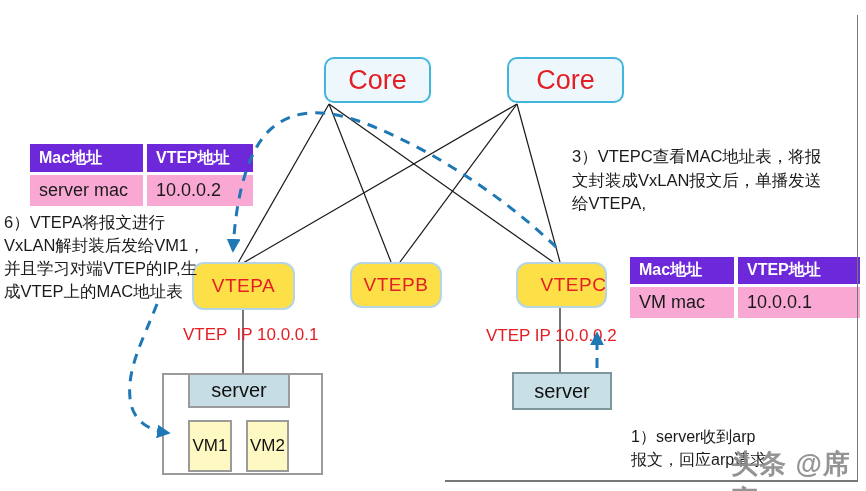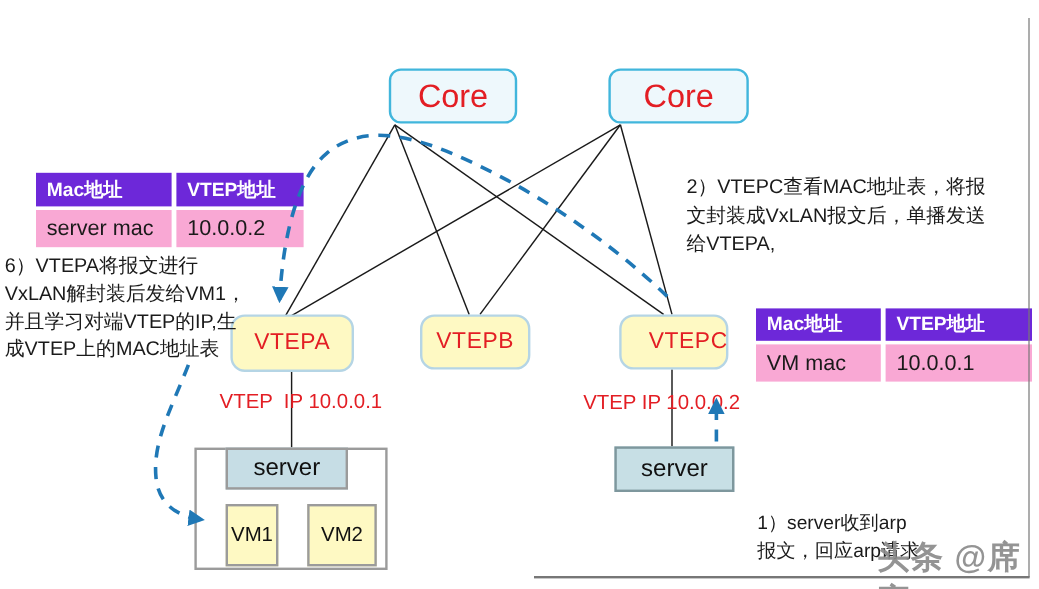--- a/index.html
+++ b/index.html
@@ -10,21 +10,21 @@
   .abs{position:absolute;box-sizing:border-box;}
   svg.layer{position:absolute;left:0;top:0;pointer-events:none;}
 
   
   .node{display:flex;align-items:center;justify-content:center;box-sizing:border-box;}
   .core{
     background:#eef8fc;border:2px solid #41b6dc;border-radius:10px;
     color:#e31e24;font-size:27px;font-weight:500;margin-left:48px;
   }
   .vtep{
-    background:#fef9c3;border:2px solid #b5d5e5;border-radius:12px;
+    background:#fde047;border:2px solid #b5d5e5;border-radius:12px;
     color:#e31e24;font-size:19px;font-weight:500;letter-spacing:.5px;
   }
   .hostbox{background:#ffffff;border:2px solid #9b9b9b;}
   .vswitch{background:#c6dde5;border:2px solid #9b9b9b;color:#111;font-size:20px;}
   .vm{background:#fef9c3;border:2px solid #9b9b9b;color:#111;font-size:17px;}
   .server{background:#c7dfe5;border:2px solid #7e979d;color:#111;font-size:20px;}
 
   
   .mactable{display:flex;flex-direction:column;gap:3px;}
   .trow{display:flex;gap:4px;}
@@ -99,33 +99,33 @@
   <div class="abs iplabel" style="left:183px;top:325px;">VTEP  IP 10.0.0.1</div>
   <div class="abs iplabel" style="left:486px;top:326px;">VTEP IP 10.0.0.2</div>
 
   <div class="abs hostbox" style="left:162px;top:373px;width:161px;height:102px;"></div>
   <div class="abs node vswitch" style="left:188px;top:373px;width:102px;height:35px;">
     <span>server</span>
   </div>
   <div class="abs node vm" style="left:188px;top:420px;width:44px;height:52px;">
     <span>VM1</span>
   </div>
-  <div class="abs node vm" style="left:256px;top:420px;width:58px;height:52px;">
+  <div class="abs node vm" style="left:246px;top:420px;width:43px;height:52px;">
     <span>VM2</span>
   </div>
 
   <div class="abs node server" style="left:512px;top:372px;width:100px;height:38px;">
     <span>server</span>
   </div>
 
   <div class="abs annotation" style="left:4px;top:211px;width:245px;">6）VTEPA将报文进行
 VxLAN解封装后发给VM1，
 并且学习对端VTEP的IP,生
 成VTEP上的MAC地址表</div>
-  <div class="abs annotation" style="left:572px;top:145px;width:292px;line-height:23.5px;">2）VTEPC查看MAC地址表，将报
+  <div class="abs annotation" style="left:572px;top:145px;width:292px;line-height:23.5px;">3）VTEPC查看MAC地址表，将报
 文封装成VxLAN报文后，单播发送
 给VTEPA,</div>
   <div class="abs annotation" style="left:631px;top:425px;width:220px;font-size:16px;">1）server收到arp
 报文，回应arp请求</div>
 
   <svg class="layer" width="866" height="491">
     <defs>
       <marker id="arrB" viewBox="0 0 10 10" refX="8" refY="5" markerWidth="4.6" markerHeight="4.6" orient="auto-start-reverse">
         <path d="M0,0 L10,5 L0,10 z" fill="#1f78b6"></path>
       </marker>

